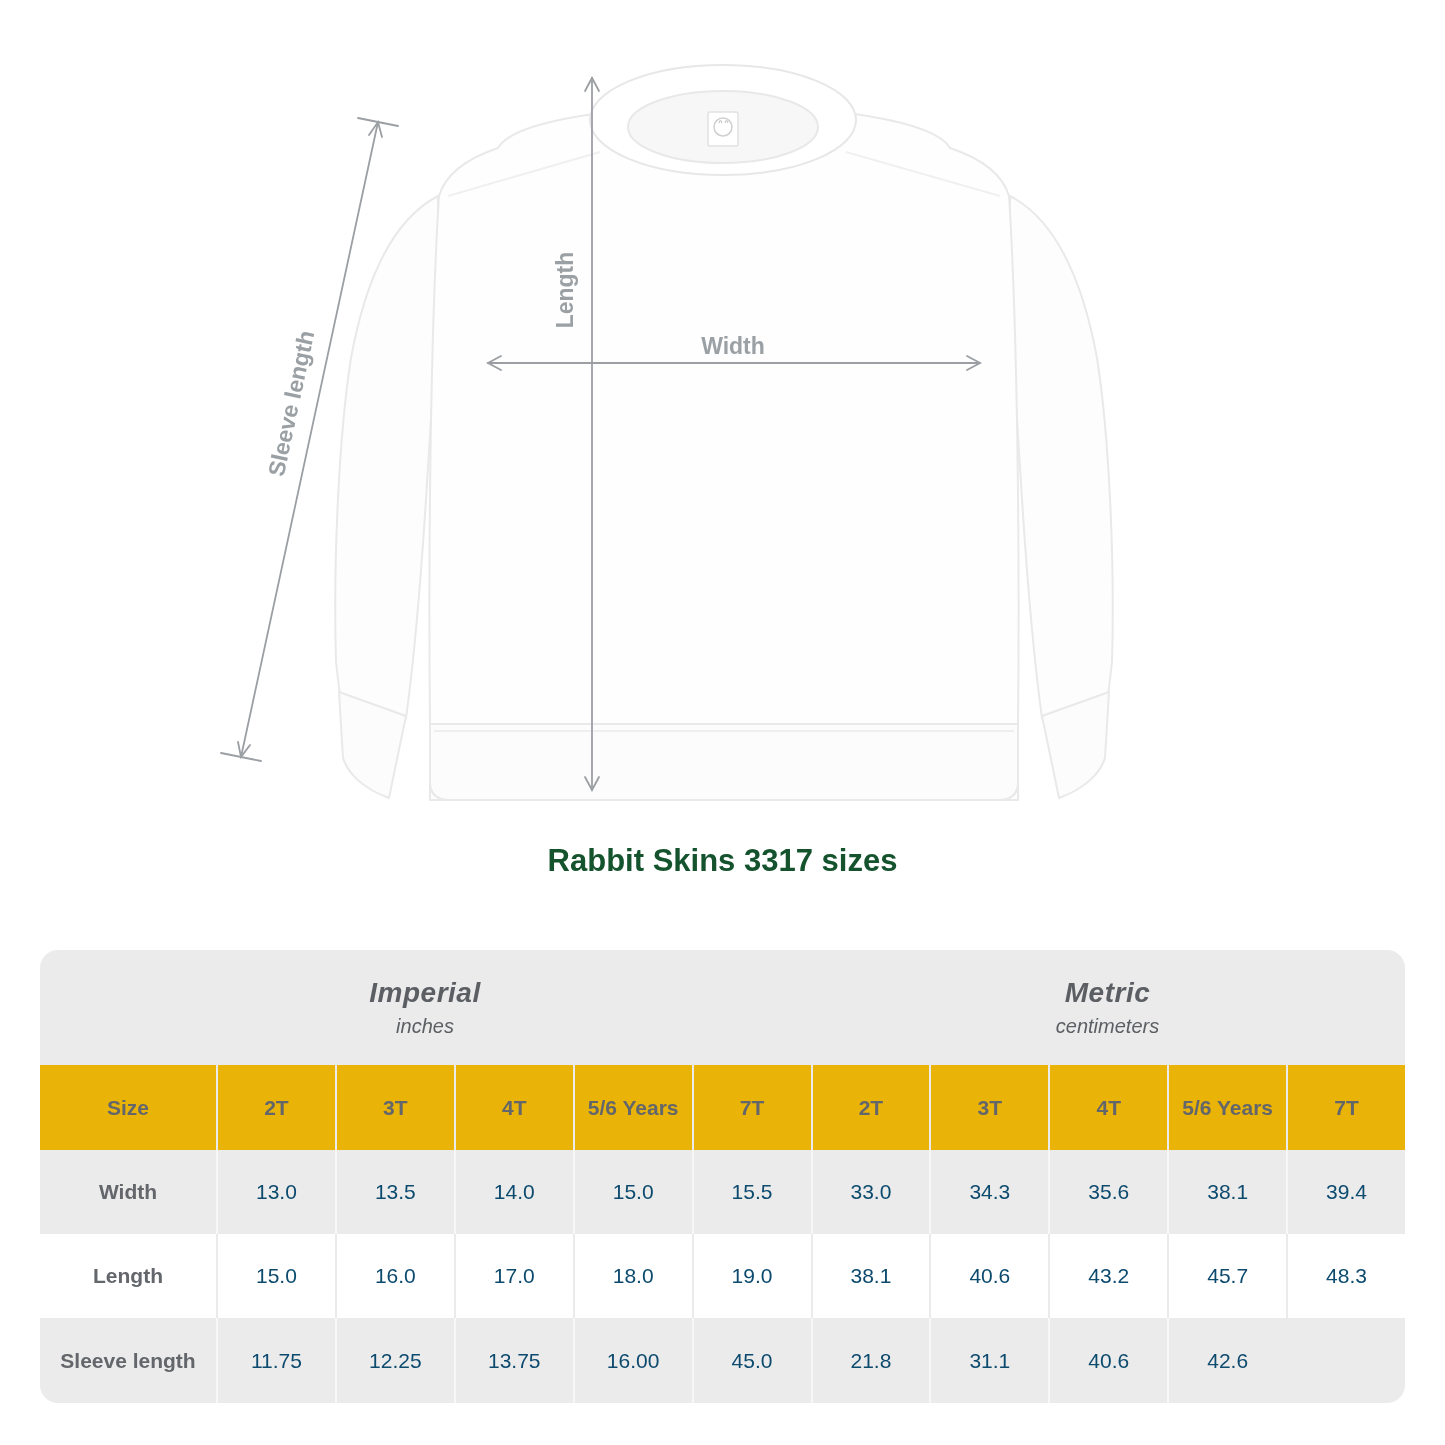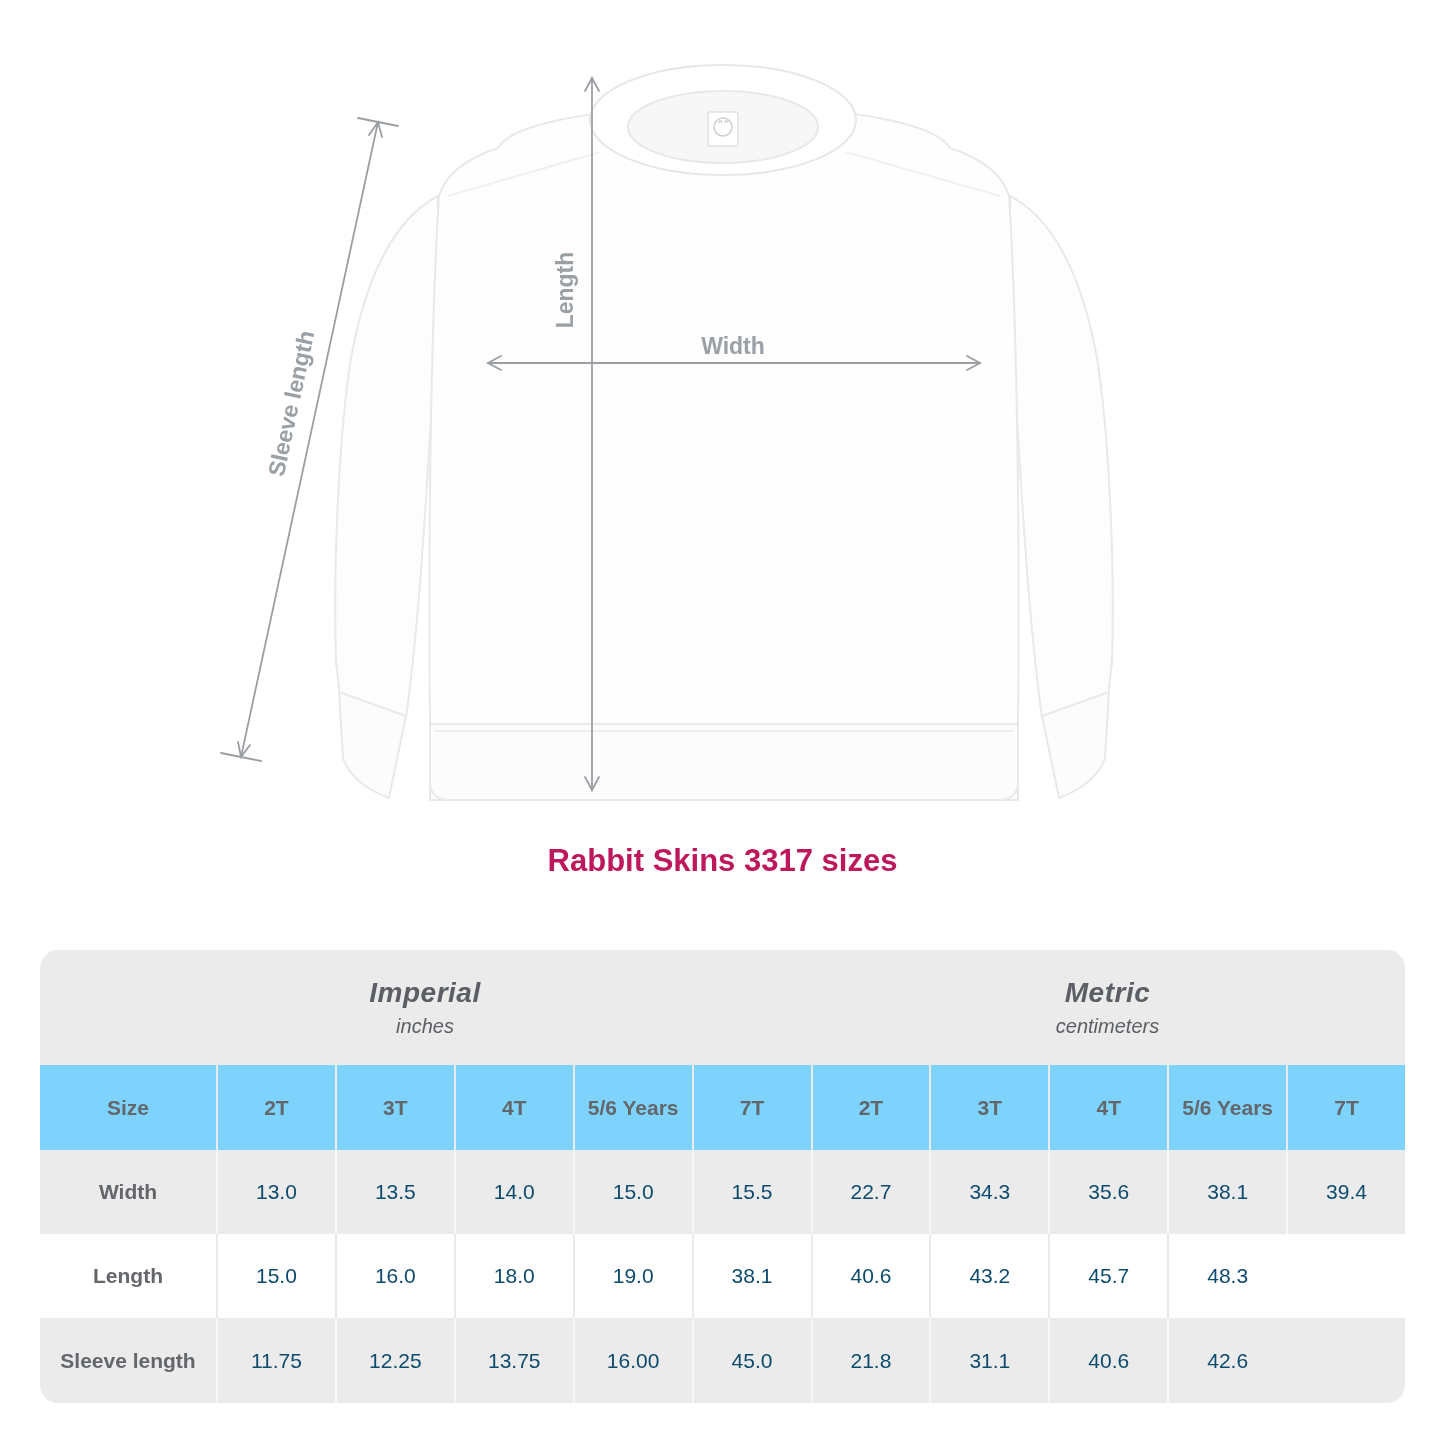--- a/index.html
+++ b/index.html
@@ -6,33 +6,33 @@
   .stage{
     position:relative;width:1445px;height:1445px;overflow:hidden;
     background:#ffffff;font-family:"Liberation Sans",sans-serif;
   }
   
   .figure-svg{position:absolute;left:0;top:0;}
   .meas-label{font-family:"Liberation Sans",sans-serif;font-weight:bold;font-size:23px;fill:#9aa0a4;}
   
   .page-title{
     position:absolute;top:843px;left:0;width:100%;margin:0;
-    text-align:center;font-size:31px;font-weight:bold;color:#be185d;
+    text-align:center;font-size:31px;font-weight:bold;color:#14532d;
   }
   
   .tbl{
     position:absolute;left:40px;top:950px;width:1365px;
     border-radius:18px;overflow:hidden;
   }
   .band{display:grid;grid-template-columns:770px 1fr;height:115px;background:#ebebeb;}
   .band-cell{display:flex;flex-direction:column;align-items:center;justify-content:center;gap:6px;color:#5b5f64;}
   .band-title{font-size:28px;font-weight:bold;font-style:italic;letter-spacing:.5px;}
   .band-sub{font-size:20px;font-style:italic;text-align:right;}
   .row{display:grid;grid-template-columns:176px repeat(10,1fr);}
-  .row.head{height:85px;background:#7dd3fc;--sep:#ebebeb;}
+  .row.head{height:85px;background:#eab308;--sep:#ebebeb;}
   .row.gray{height:84px;background:#ebebeb;--sep:#f7f7f7;}
   .row.white{height:84px;background:#ffffff;--sep:#ebebeb;}
   .row.last{height:85px;}
   .cell{
     display:flex;align-items:center;justify-content:center;
     font-size:21px;color:#0c4a6e;box-sizing:border-box;
   }
   .row .cell + .cell{border-left:2px solid var(--sep);}
   .cell.hdr,.cell.rowlab{font-weight:bold;color:#63666a;}
 </style>
@@ -126,31 +126,32 @@
       <div class="cell hdr">7T</div>
     </div>
 
     <div class="row gray">
       <div class="cell rowlab">Width</div>
       <div class="cell">13.0</div>
       <div class="cell">13.5</div>
       <div class="cell">14.0</div>
       <div class="cell">15.0</div>
       <div class="cell">15.5</div>
-      <div class="cell">22.7</div>
+      <div class="cell">33.0</div>
       <div class="cell">34.3</div>
       <div class="cell">35.6</div>
       <div class="cell">38.1</div>
       <div class="cell">39.4</div>
     </div>
 
     <div class="row white">
       <div class="cell rowlab">Length</div>
       <div class="cell">15.0</div>
       <div class="cell">16.0</div>
+      <div class="cell">17.0</div>
       <div class="cell">18.0</div>
       <div class="cell">19.0</div>
       <div class="cell">38.1</div>
       <div class="cell">40.6</div>
       <div class="cell">43.2</div>
       <div class="cell">45.7</div>
       <div class="cell">48.3</div>
     </div>
 
     <div class="row gray last">

